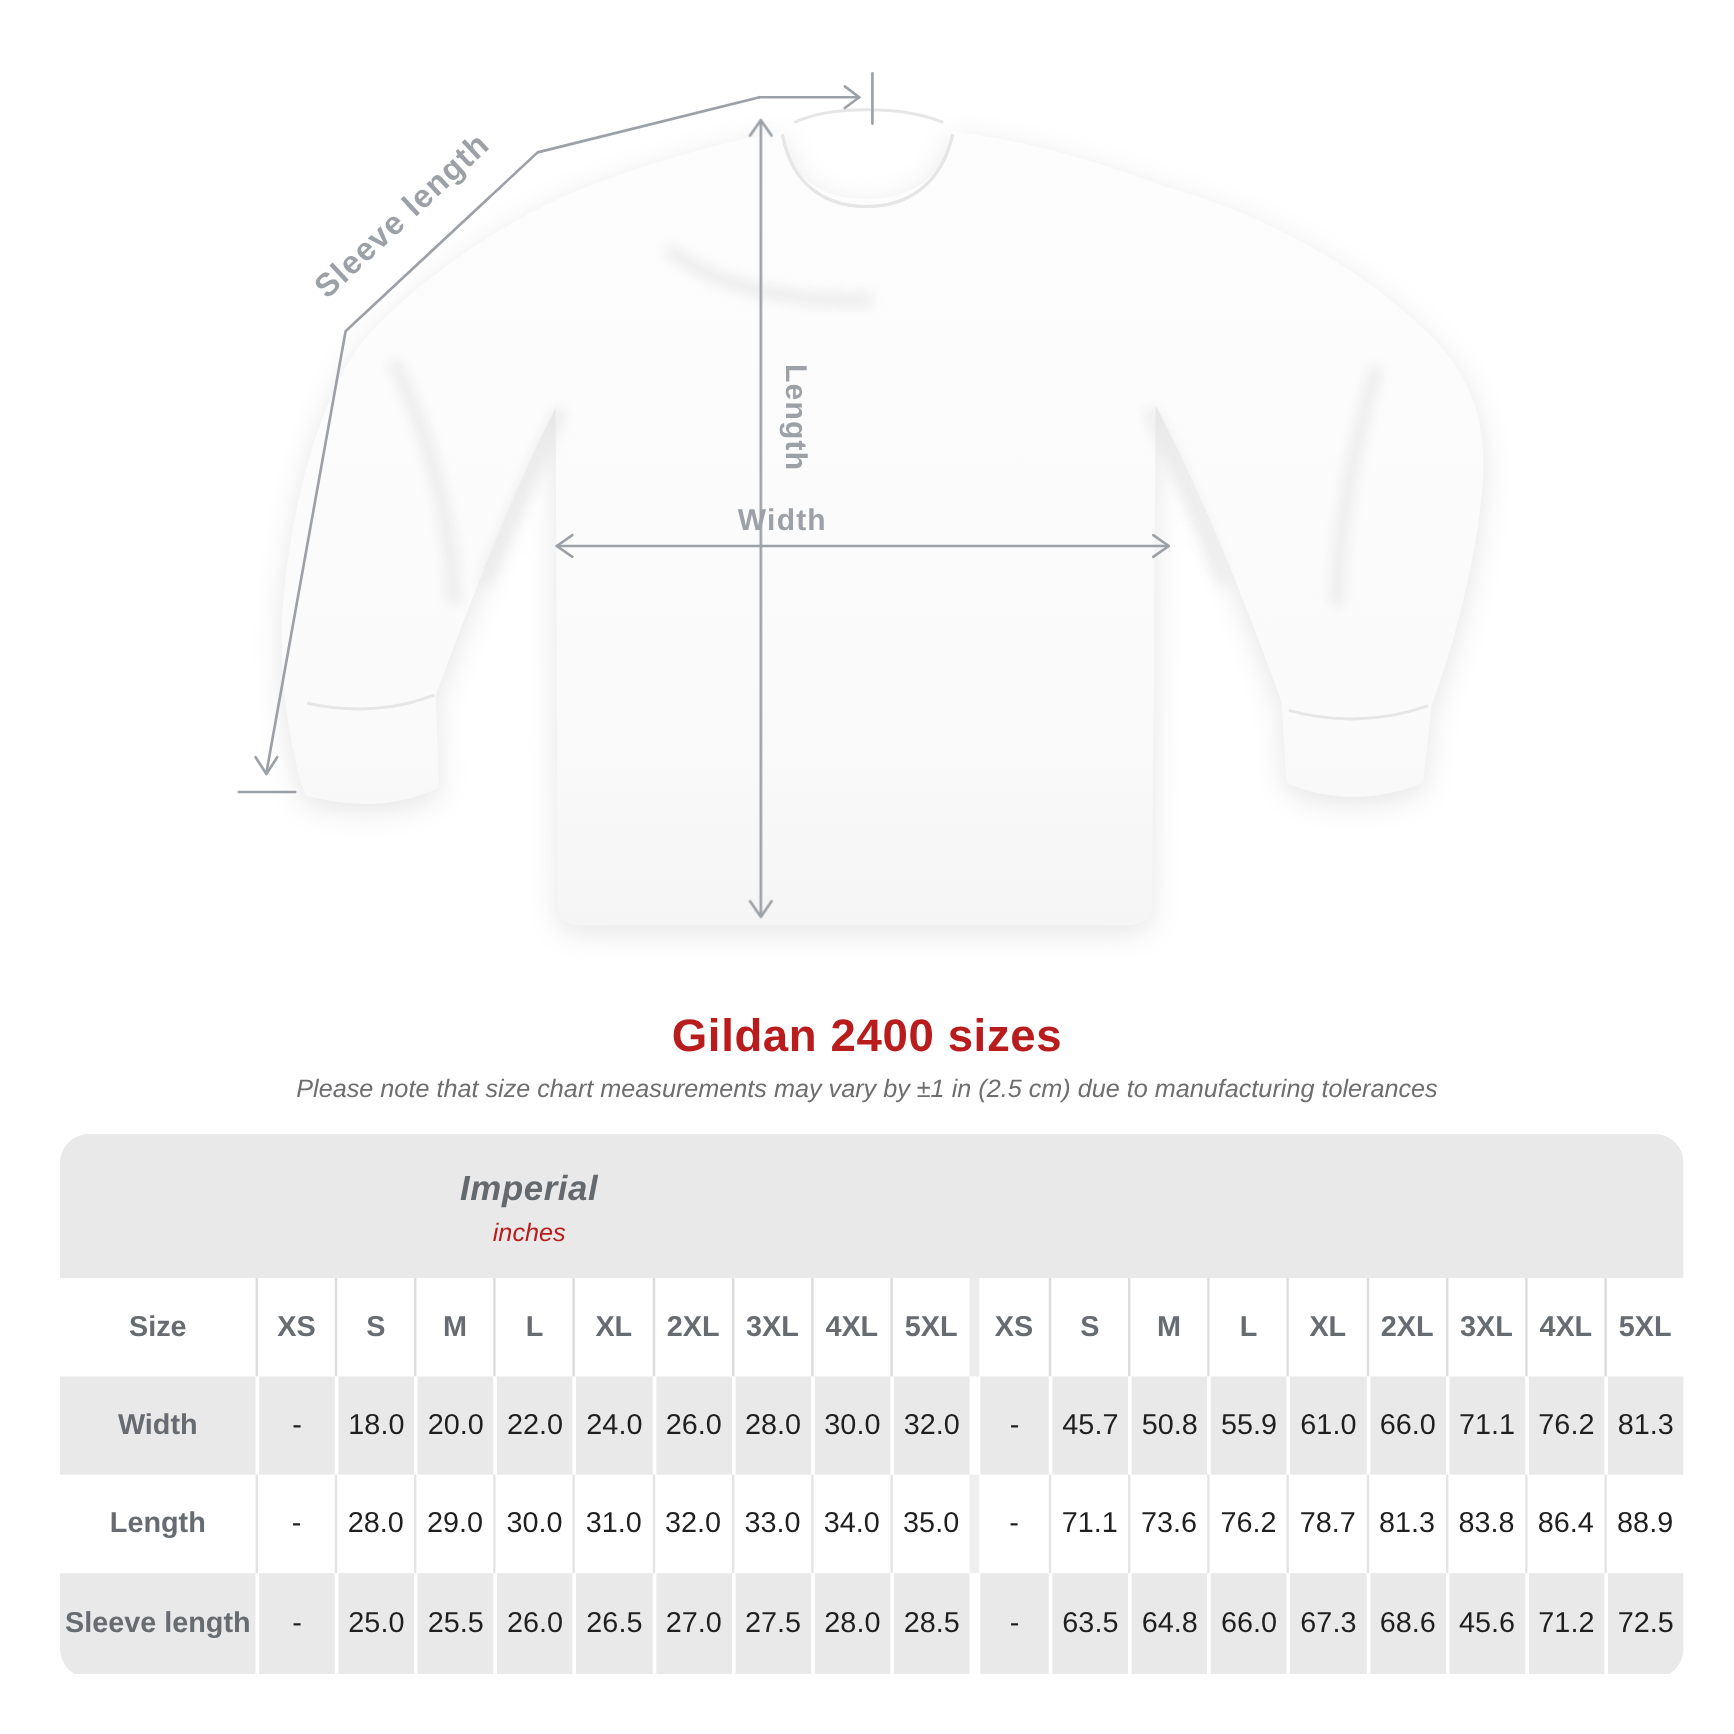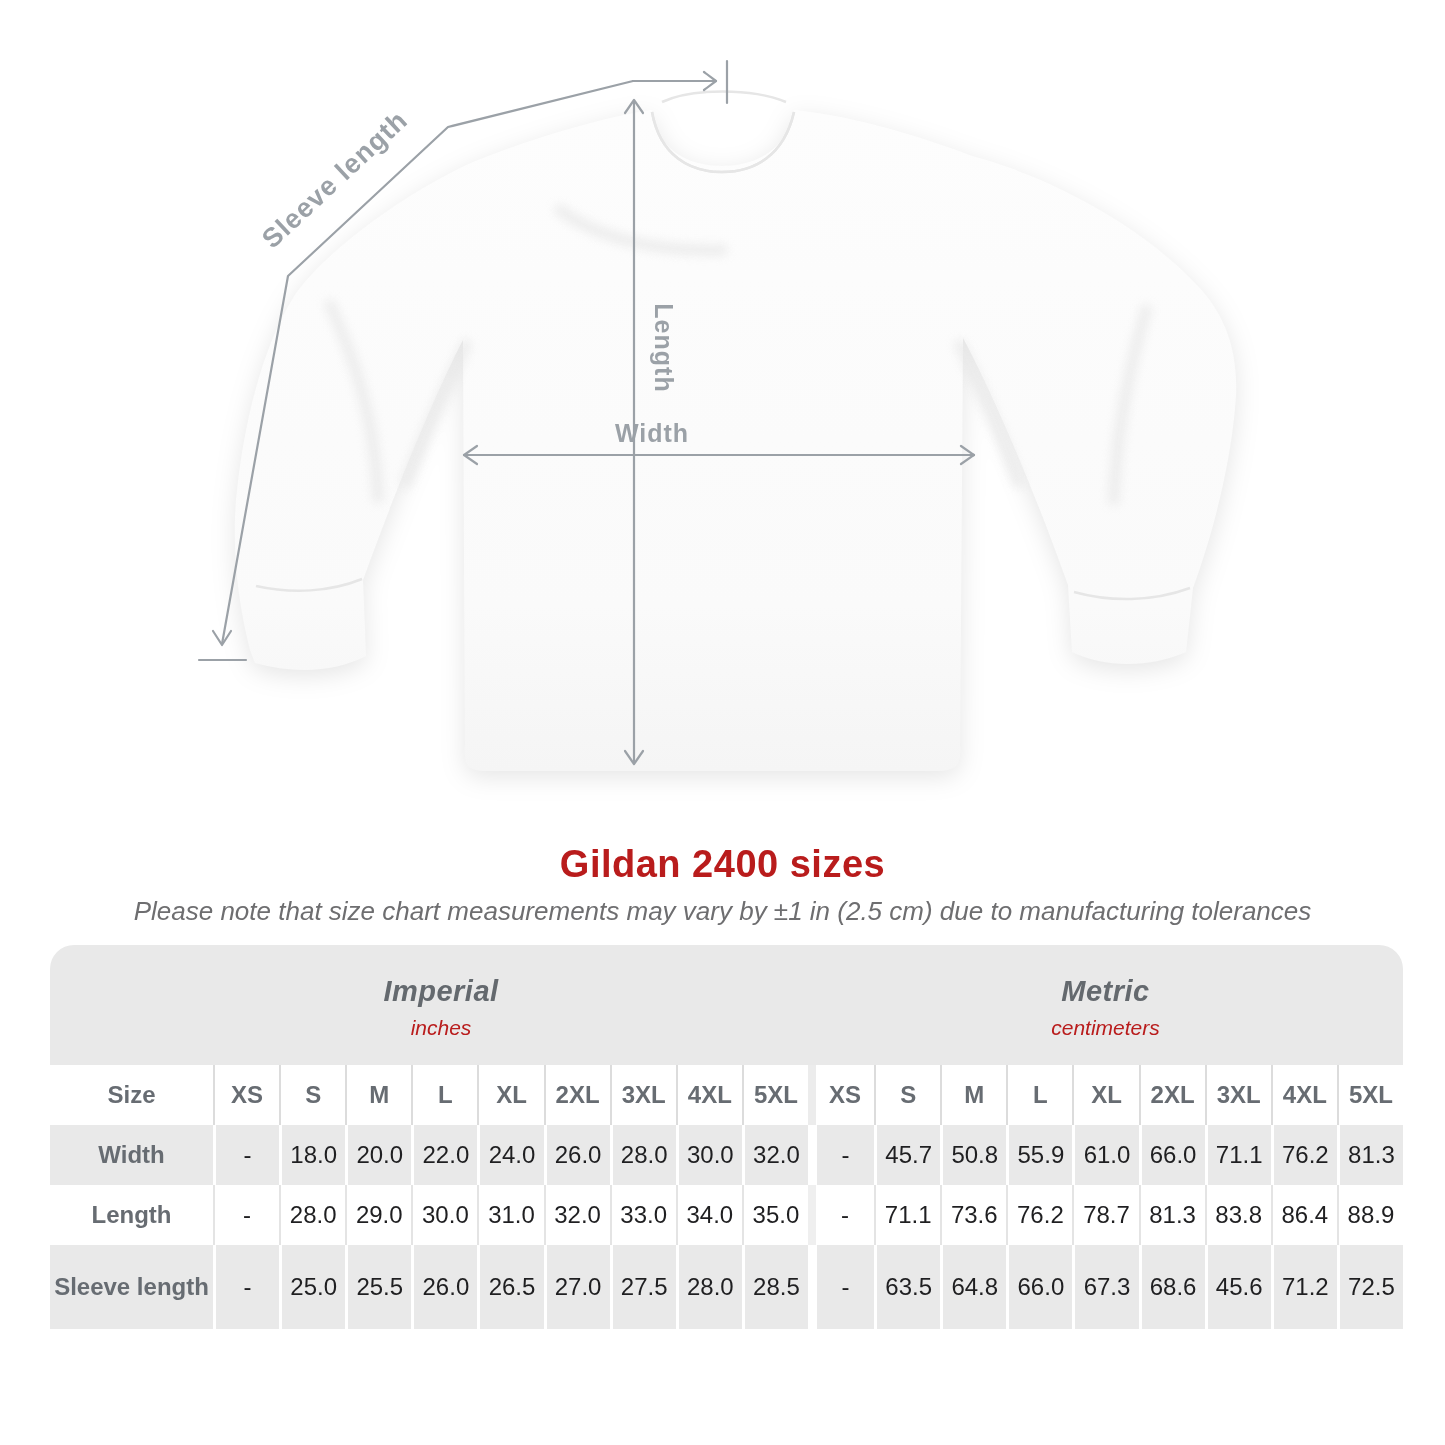--- a/index.html
+++ b/index.html
@@ -23,21 +23,21 @@
   .meas-label {
     fill: #9ba1a7;
     font-family: "Liberation Sans", sans-serif;
     font-weight: bold;
     letter-spacing: 1px;
   }
 
   
   .heading { position: absolute; top: 843px; left: 0; width: 100%; text-align: center; }
   .heading h1 { font-size: 38px; font-weight: bold; color: #b91c1c; letter-spacing: 0.5px; }
-  .heading .note { margin-top: 10px; font-size: 26px; font-style: italic; color: #6e6e70; }
+  .heading .note { margin-top: 10px; font-size: 21px; font-style: italic; color: #6e6e70; }
 
   
   .panel {
     position: absolute;
     left: 50px; top: 945px;
     width: 1353px; height: 453px;
     border-radius: 24px;
     overflow: hidden;
     background: #fff;
   }
@@ -46,21 +46,21 @@
     grid-template-columns: 163px repeat(18, 1fr);
     background: #e9e9e9;
     height: 120px;
   }
   .bgroup { display: flex; flex-direction: column; align-items: center; justify-content: center; padding-top: 4px; }
   .bgroup.imperial { grid-column: 1 / 11; margin-left: 24px; }
   .bgroup.metric   { grid-column: 11 / 20; }
   .bt { font-size: 29px; font-weight: bold; font-style: italic; color: #64696e; letter-spacing: 0.5px; }
   .bs { margin-top: 8px; font-size: 21px; font-style: italic; color: #b91c1c; }
 
-  .trow { display: grid; grid-template-columns: 163px repeat(18, 1fr); height: 60px; }
+  .trow { display: grid; grid-template-columns: 163px repeat(18, 1fr); height: 82px; }
   .trow.r3 { height: 84px; }
   .cell {
     display: flex; align-items: center; justify-content: center;
     font-size: 24px; color: #1f1f21;
     white-space: nowrap;
   }
   .cell.label, .cell.sz { font-weight: bold; color: #676c72; }
   .cell.label { font-size: 24px; }
 
   .thead .cell { background: #ffffff; border-left: 2px solid #dcdcdc; }
@@ -162,24 +162,20 @@
     <div class="note">Please note that size chart measurements may vary by ±1 in (2.5 cm) due to manufacturing tolerances</div>
   </div>
 
   <div class="panel">
 
     <div class="band">
       <div class="bgroup imperial">
         <div class="bt">Imperial</div>
         <div class="bs">inches</div>
       </div>
-      <div class="bgroup metric">
-        <div class="bt">Metric</div>
-        <div class="bs">centimeters</div>
-      </div>
     </div>
 
     <div class="trow thead">
       <div class="cell label">Size</div>
       <div class="cell sz">XS</div>
       <div class="cell sz">S</div>
       <div class="cell sz">M</div>
       <div class="cell sz">L</div>
       <div class="cell sz">XL</div>
       <div class="cell sz">2XL</div>

